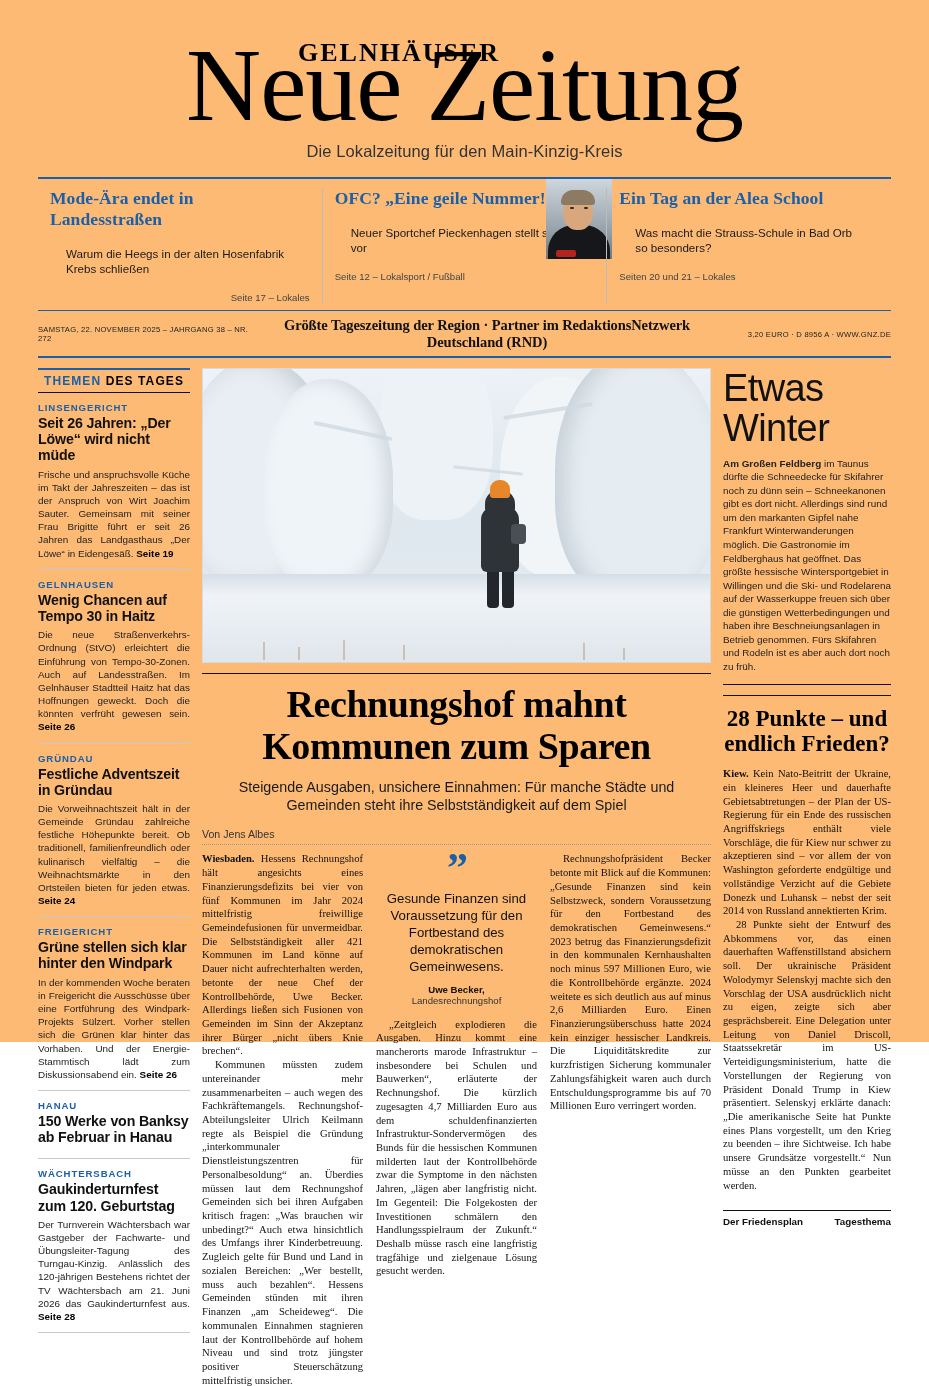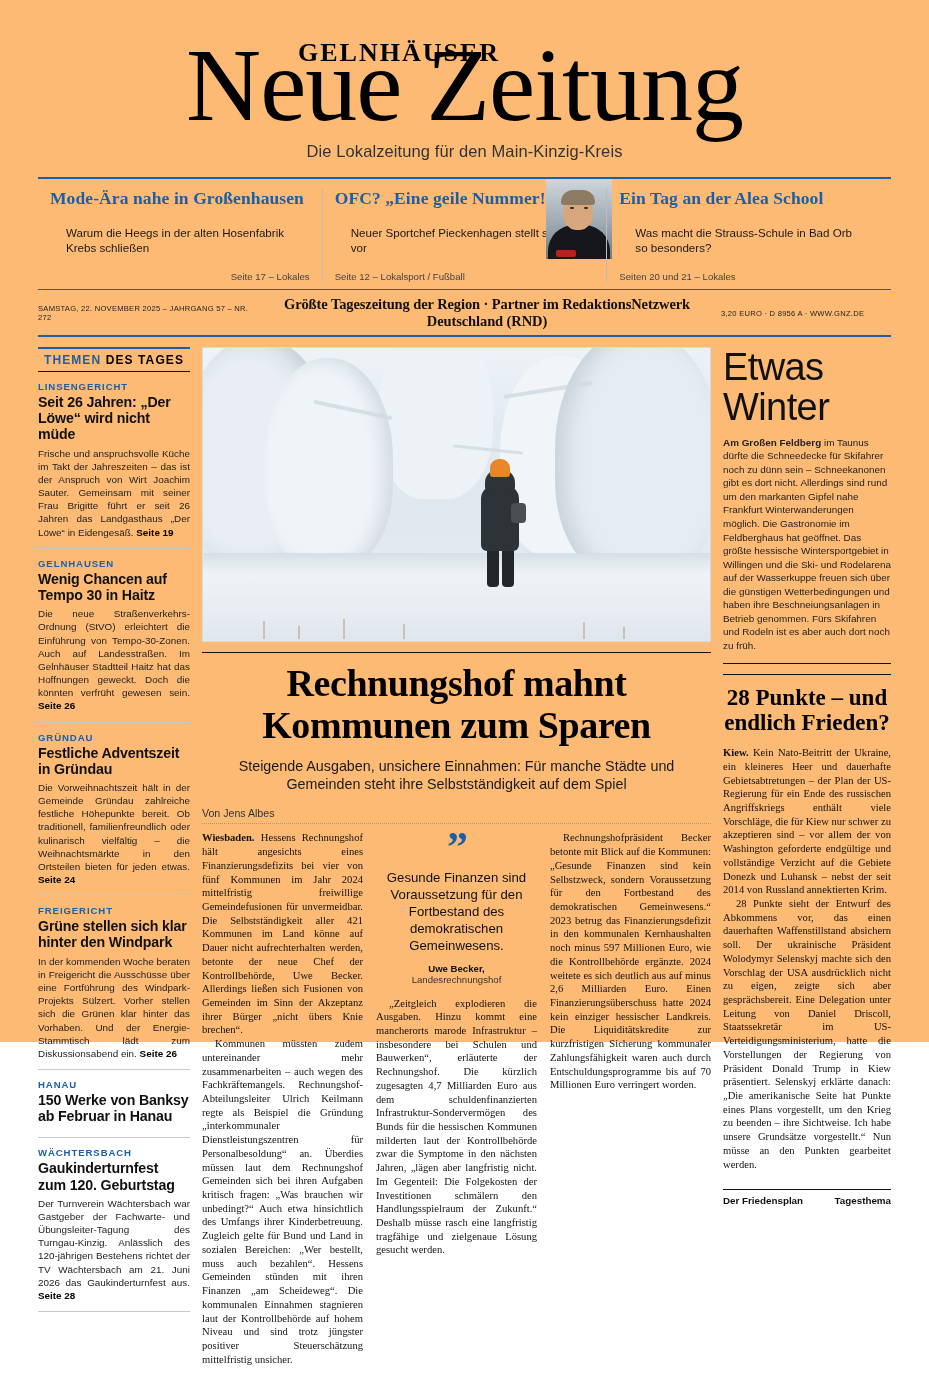--- a/index.html
+++ b/index.html
@@ -41,21 +41,21 @@
       background:#8d7a63;border-radius:16px 16px 4px 4px;}
   .tp-eye{position:absolute;width:4px;height:2px;background:#3a2a1c;border-radius:2px;}
   .tp-red{position:absolute;left:10px;bottom:2px;width:20px;height:7px;background:#b3231f;border-radius:2px;}
 
   
   .dateline{margin:0 30px;display:flex;align-items:center;
       padding:6px 0 5px 0;border-bottom:2px solid #1a5fa8;}
   .dl-left{width:215px;font-size:7.6px;letter-spacing:0.25px;color:#222;}
   .dl-mid{flex:1;text-align:center;font-family:"Liberation Serif",serif;
       font-weight:700;font-size:14.5px;color:#111;letter-spacing:-0.1px;}
-  .dl-right{width:170px;text-align:left;font-size:7.6px;letter-spacing:0.25px;color:#222;}
+  .dl-right{width:170px;text-align:right;font-size:7.6px;letter-spacing:0.25px;color:#222;}
 
   
   .grid{display:flex;margin:10px 30px 0 30px;align-items:flex-start;}
   .col-left{width:152px;flex:0 0 152px;}
   .col-mid{flex:1 1 auto;padding:0 12px;min-width:0;}
   .col-right{width:168px;flex:0 0 168px;}
 
   
   .themen{border-top:2px solid #1a5fa8;border-bottom:1.5px solid #111;
       padding:4px 0 4px 0;font-size:12px;font-weight:700;letter-spacing:1.1px;
@@ -152,21 +152,21 @@
     <div class="mast-wrap">
       <div class="mast-kicker">GELNHÄUSER</div>
       <div class="mast-main">Neue Zeitung</div>
     </div>
     <div class="mast-sub">Die Lokalzeitung für den Main-Kinzig-Kreis</div>
   </div>
 
   <div class="teaserbar">
 
     <div class="teaser t1">
-      <h3>Mode-Ära nahe in Großenhausen</h3>
+      <h3>Mode-Ära endet in Landesstraßen</h3>
       <p>Warum die Heegs in der alten Hosenfabrik Krebs schließen</p>
       <span class="pg">Seite 17 – Lokales</span>
     </div>
 
     <div class="teaser t2">
       <h3>OFC? „Eine geile Nummer!“</h3>
       <p>Neuer Sportchef Pieckenhagen stellt sich vor</p>
       <span class="pg">Seite 12 – Lokalsport / Fußball</span>
       <div class="teaser-photo">
         <div class="tp-sky"></div>
@@ -180,21 +180,21 @@
     </div>
 
     <div class="teaser t3">
       <h3>Ein Tag an der Alea School</h3>
       <p>Was macht die Strauss-Schule in Bad Orb so besonders?</p>
       <span class="pg">Seiten 20 und 21 – Lokales</span>
     </div>
   </div>
 
   <div class="dateline">
-    <div class="dl-left">SAMSTAG, 22. NOVEMBER 2025 – JAHRGANG 57 – NR. 272</div>
+    <div class="dl-left">SAMSTAG, 22. NOVEMBER 2025 – JAHRGANG 38 – NR. 272</div>
     <div class="dl-mid">Größte Tageszeitung der Region · Partner im RedaktionsNetzwerk Deutschland (RND)</div>
     <div class="dl-right">3,20 EURO · D 8956 A · WWW.GNZ.DE</div>
   </div>
 
   <div class="grid">
 
     <div class="col-left">
       <div class="themen">
         <span class="blue">THEMEN</span><span> DES TAGES</span>
       </div>

